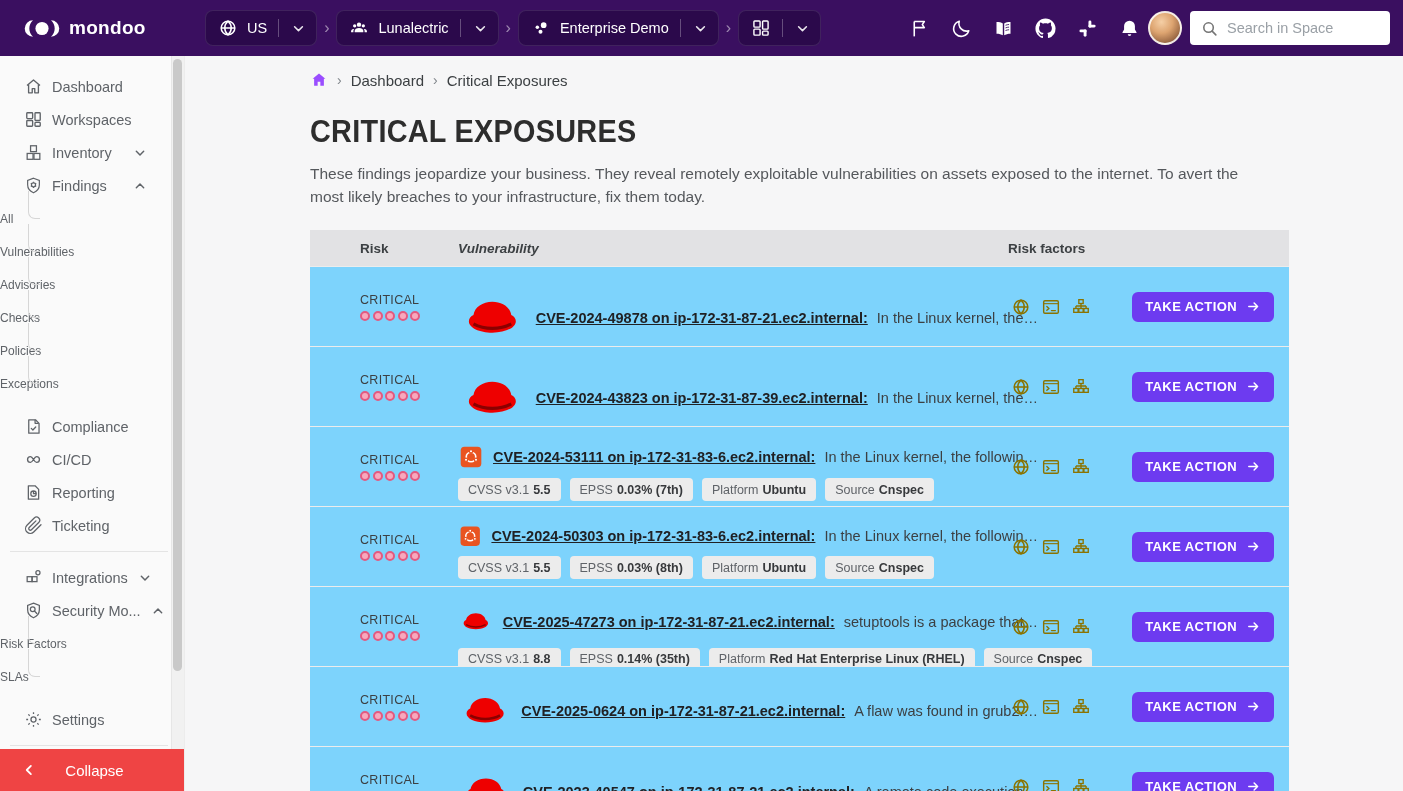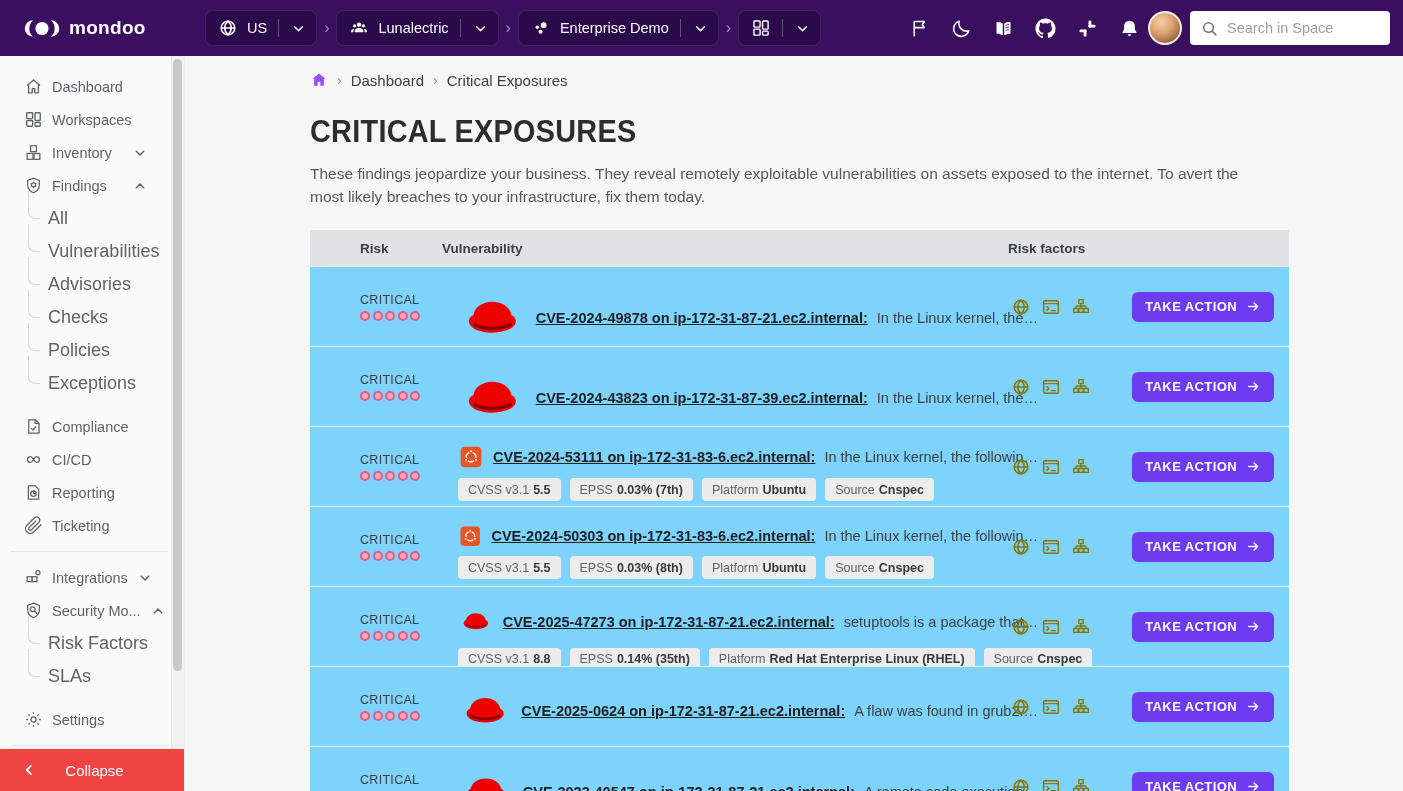--- a/index.html
+++ b/index.html
@@ -37,22 +37,22 @@
   
   .app { display:flex; height:735px; }
 
   
   .sidebar { position:relative; width:185px; flex:none; background:#fafafa; border-right:1px solid #ececec;
     padding-top:14px; height:735px; overflow:hidden; }
   .side-item { position:relative; display:flex; align-items:center; height:33px; padding-left:24px; gap:9px;
     color:#5f6368; font-size:14.5px; cursor:pointer; white-space:nowrap; }
   .side-item .icon { width:19px; height:19px; flex:none; color:#5f6368; }
   .side-item .chev { width:16px; height:16px; margin-left:auto; margin-right:36px; color:#5f6368; }
-  .side-sub { position:relative; display:flex; align-items:center; height:33px; padding-left:48px;
-    color:#5f6368; font-size:18px; cursor:pointer; }
+  .side-sub { position:relative; display:flex; align-items:center; height:33px; 
+    color:#5f6368; font-size:12px; cursor:pointer; }
   .side-sub::before { content:""; position:absolute; left:28px; top:-11px; width:11px; height:27px;
     border-left:1px solid #d6d6d6; border-bottom:1px solid #d6d6d6; border-bottom-left-radius:7px; }
   .side-sub + .side-item { margin-top:10px; }
   .side-divider { height:1px; background:#e4e4e4; margin:9px 16px 9px 10px; }
   .sb-track { position:absolute; top:0; right:0; width:13px; height:693px; background:#f1f1f1; border-left:1px solid #e6e6e6; }
   .sb-thumb { position:absolute; top:3px; right:2px; width:9px; height:612px; background:#c9c9c9; border-radius:5px; cursor:pointer; }
   .collapse-bar { position:absolute; left:0; bottom:0; width:185px; height:42px; background:#ef4444; color:#fff;
     display:flex; align-items:center; cursor:pointer; }
   .collapse-bar .icon { width:18px; height:18px; margin-left:20px; color:#fff; }
   .collapse-label { flex:1; text-align:center; margin-right:34px; font-size:15px; }
@@ -64,21 +64,21 @@
   .bc-sep { color:#80868b; font-size:14px; }
   .bc-link { cursor:pointer; }
   .page-title { margin-top:24px; font-size:31px; font-weight:700; color:#2d2d2d; letter-spacing:.3px;
     transform:scaleX(.93); transform-origin:left; white-space:nowrap; }
   .page-desc { margin-top:13px; width:960px; font-size:15.5px; line-height:22.5px; color:#55585c; }
 
   
   .table { margin-top:22px; width:979px; background:#fff; }
   .t-head { height:36px; background:#e2e2e4; position:relative; }
   .t-head span { position:absolute; top:50%; transform:translateY(-50%); font-size:13.5px; font-weight:700; color:#3c4043; }
-  .th-risk { left:50px; } .th-vuln { left:132px; } .th-factors { left:698px; }
+  .th-risk { left:50px; } .th-vuln { left:148px;font-style:italic; } .th-factors { left:698px; }
   .t-row { position:relative; height:80px; background:#7dd3fc; border-top:1px solid #ececec; }
   .c-risk { position:absolute; left:50px; top:26px; }
   .risk-label { font-size:12.5px; color:#3c4043; letter-spacing:.3px; }
   .risk-dots { display:flex; gap:2.5px; margin-top:4px; }
   .risk-dots i { width:10px; height:10px; border-radius:50%; background:#f8a8bd; border:2px solid #e25a80; }
   .c-vuln { position:absolute; left:148px; top:17px; width:580px; }
   .v-title { display:flex; align-items:center; gap:9px; white-space:nowrap; font-size:14.5px; }
   .v-title .icon { width:18px; height:18px; flex:none; }
   .v-bold { font-weight:700; color:#202124;text-decoration:underline; }
   .v-sum { color:#3c4043; }

